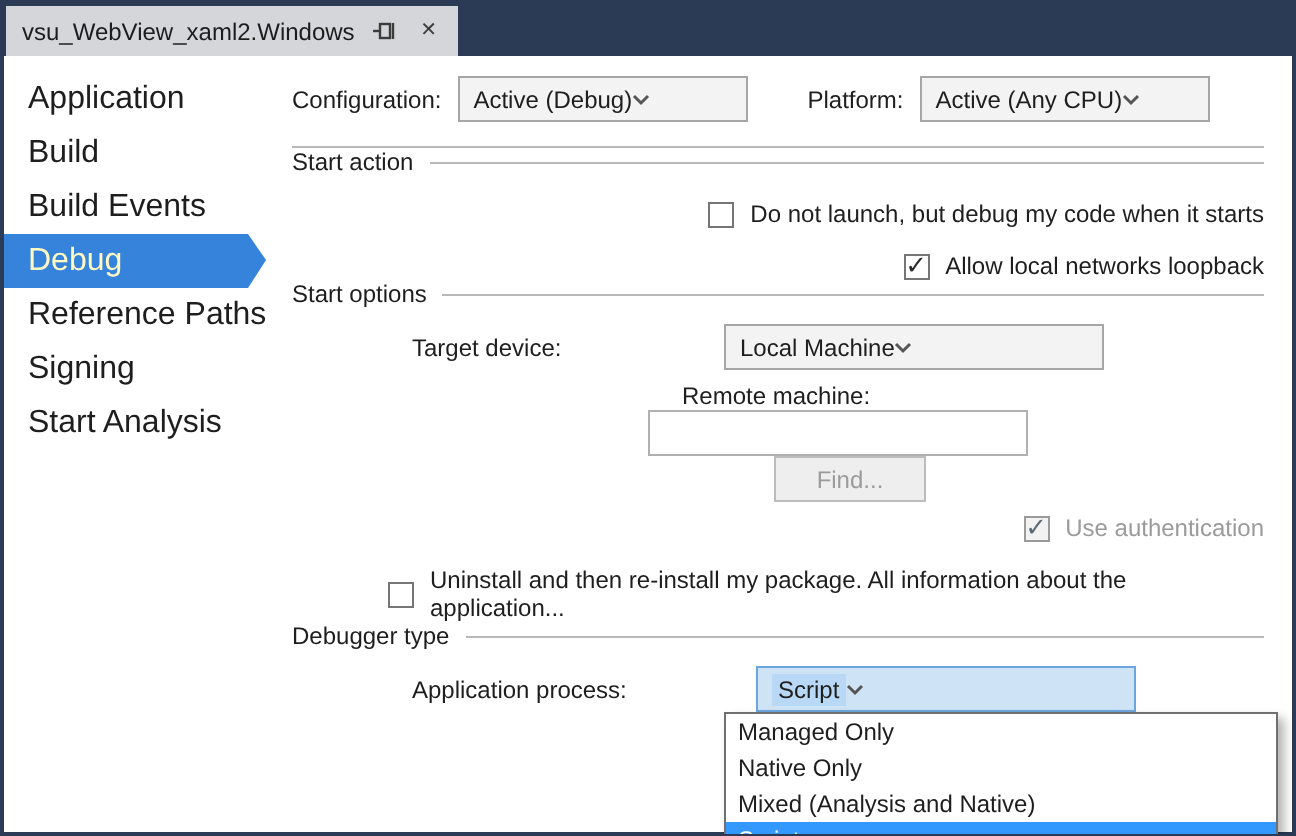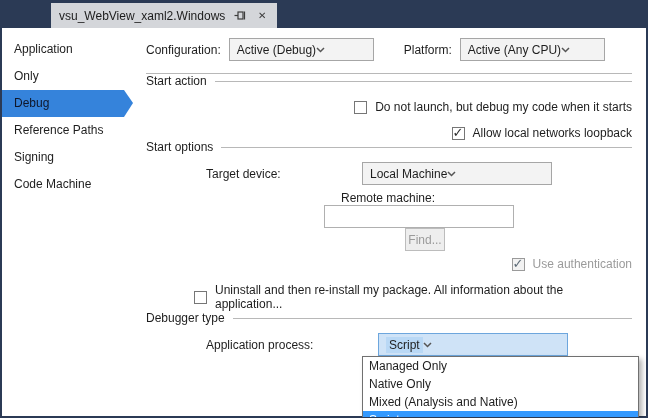--- a/index.html
+++ b/index.html
@@ -2,37 +2,37 @@
 <html><head>
 <meta charset="utf-8">
 <style>
   * { margin:0; padding:0; box-sizing:border-box; }
   body { font-family:"Liberation Sans","DejaVu Sans",sans-serif; background:#888; }
   .window{
     position:relative; width:648px; height:418px;
     background:#2b3a55; border:1px solid #2b3a55; overflow:hidden;
   }
   
-  .tab-bar{ height:27px; background:#2b3a55; display:flex; align-items:flex-end;padding-left:48px; }
+  .tab-bar{ height:27px; background:#2b3a55; display:flex; align-items:flex-end; }
   .doc-tab{
     margin-left:2px; height:25px; background:#d4d6da; color:#1c1c1c;
     display:flex; align-items:center; gap:8px; padding:0 8px; font-size:12px;
     cursor:default;
   }
   .doc-tab .tab-title{ white-space:nowrap; }
   .tab-icon-btn{ display:flex; align-items:center; justify-content:center; width:14px; height:14px; color:#3c3c3c; font-size:10px; }
   
   .page{ position:absolute; left:1px; top:27px; right:1px; bottom:1px; background:#ffffff; }
   
   .sidebar{ position:absolute; left:0; top:0; bottom:0; width:130px; background:#fff; padding-top:8px; }
   .side-item{
     position:relative; height:27px; line-height:27px; padding-left:12px;
-    font-size:12px; color:#1e1e1e; width:122px; cursor:default; white-space:nowrap;
-  }
-  .side-item.selected{ background:#3583db; color:#0f172a; }
+    font-size:16px; color:#1e1e1e; width:122px; cursor:default; white-space:nowrap;
+  }
+  .side-item.selected{ background:#3583db; color:#fef9c3; }
   .side-item.selected::after{
     content:""; position:absolute; right:-9px; top:0;
     border-top:13px solid transparent; border-bottom:14px solid transparent;
     border-left:9px solid #3583db;
   }
   
   .main{ position:absolute; left:130px; top:0; right:0; bottom:0; padding:10px 14px; font-size:12px; color:#1e1e1e; }
   .config-row{ display:flex; align-items:center; }
   .config-row .lbl{ margin-right:8px; white-space:nowrap; }
   .gap{ width:30px; }
@@ -60,21 +60,21 @@
   .checkbox.dim::after{ color:#5c6a76; }
   .dim-label{ color:#9b9b9b; }
   .form-row{ display:flex; align-items:center; margin:8px 0 0 60px; }
   .form-row.tight{ margin-top:6px;flex-direction:column; }
   .form-label{ width:156px; flex:none; white-space:nowrap; }
   .textbox{
     width:190px; height:23px; border:1px solid #b0b0b0; background:#fff;
     font-family:inherit; font-size:12px; padding:0 4px; outline:none;
   }
   .btn-disabled{
-    margin-left:12px; width:40px; height:23px; background:#eeeeee;
+    margin-left:12px; width:76px; height:23px; background:#eeeeee;
     border:1px solid #bcbcbc; color:#9b9b9b; display:flex;
     align-items:center; justify-content:center; cursor:default;
   }
   .combo-wrap{ position:relative;padding-left:16px; }
   .combo-value-sel{ background:#b9d8f5; padding:1px 3px; }
   .dropdown{
     position:absolute; top:23px; left:0; width:277px; background:#fff;
     border:1px solid #707070; box-shadow:3px 3px 5px rgba(0,0,0,.3); z-index:10;
   }
   .dropdown .item{ height:18px; line-height:18px; padding:0 6px; cursor:default; white-space:nowrap; }
@@ -96,25 +96,26 @@
         </svg>
       </span>
       <span class="tab-icon-btn">✕</span>
     </div>
   </div>
 
   <div class="page">
 
     <div class="sidebar">
       <div class="side-item">Application</div>
-      <div class="side-item">Only</div>
+      <div class="side-item">Build</div>
+      <div class="side-item">Build Events</div>
       <div class="side-item selected">Debug</div>
       <div class="side-item">Reference Paths</div>
       <div class="side-item">Signing</div>
-      <div class="side-item">Code Machine</div>
+      <div class="side-item">Start Analysis</div>
     </div>
 
     <div class="main">
 
       <div class="config-row">
         <span class="lbl">Configuration:</span>
         <div class="combo">
           <span>Active (Debug)</span>
           <svg width="9" height="6" viewBox="0 0 9 6">
               <path d="M1 1 L4.5 4.5 L8 1" stroke="#555" stroke-width="1.5" fill="none"></path>

